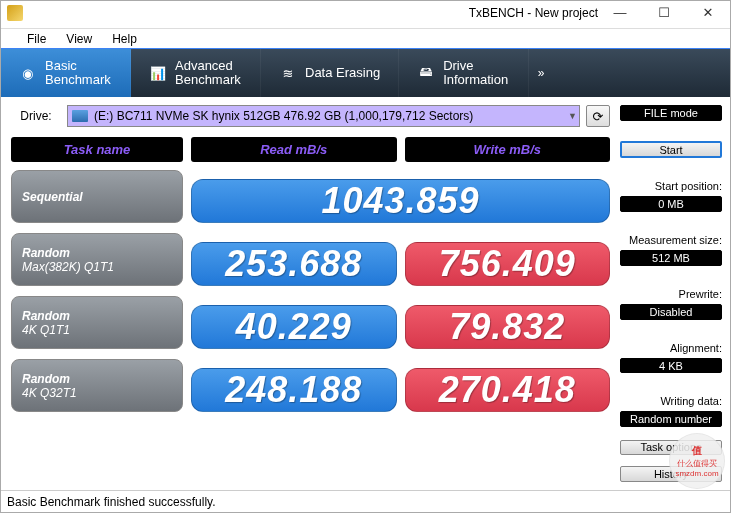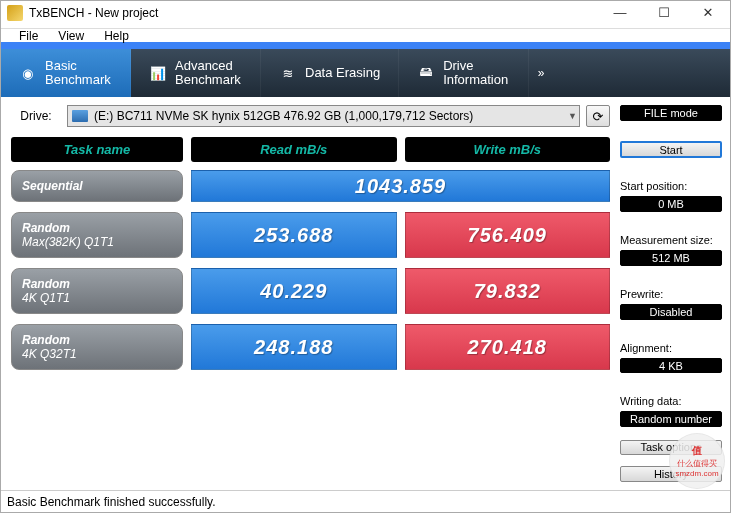--- a/index.html
+++ b/index.html
@@ -1,46 +1,46 @@
 <!DOCTYPE html>
 <html><head>
 <meta charset="utf-8">
 <style>
 * { box-sizing: border-box; margin: 0; padding: 0; }
 body { font-family: "Segoe UI", Tahoma, sans-serif; font-size: 12px; background: #fff; width: 731px; height: 513px; overflow: hidden; border: 1px solid #aaa; }
-.titlebar { height: 28px; display: flex; align-items: center; padding: 0 0 4px 6px; background: #fff; border-bottom: 1px solid #ddd; }
+.titlebar { height: 28px; display: flex; align-items: center; padding: 0 0 4px 6px; background: #fff; border-bottom: 1px solid #ddd; text-align: right; }
 .titlebar .icon { width: 16px; height: 16px; background: linear-gradient(135deg,#d4a017,#f5d76e); border-radius: 2px; margin-right: 6px; }
 .titlebar .title { flex: 1; font-size: 12px; }
 .titlebar .winbtn { width: 44px; height: 28px; display: flex; align-items: center; justify-content: center; font-size: 13px; color: #333; }
-.menubar { height: 20px; display: flex; padding: 0 12px; gap: 8px; border-bottom: 7px solid #3b82f6; align-items: center; }
+.menubar { height: 20px; display: flex; padding: 0 20px; gap: 8px; border-bottom: 1px solid #3b82f6; align-items: center; }
 .menubar span { padding: 0 6px; }
 .tabbar { height: 48px; background: linear-gradient(#3a4a5a,#1e2a36); display: flex; align-items: stretch; padding: 0; }
 .tab { display: flex; align-items: center; gap: 8px; padding: 0 18px; color: #fff; font-size: 13px; border-right: 1px solid rgba(255,255,255,0.05); min-width: 130px; }
 .tab.active { background: linear-gradient(#3d8ed8,#1d6cb8); }
 .tab .ticon { width: 18px; height: 18px; display: flex; align-items: center; justify-content: center; }
 .tab .tlabel { line-height: 1.1; }
 .tabbar .chev { width: 24px; display: flex; align-items: center; justify-content: center; color: #fff; }
 .body { display: flex; height: calc(100% - 28px - 20px - 48px - 22px); }
 .main { flex: 1; padding: 8px 10px; }
 .drive-row { display: flex; align-items: center; gap: 6px; margin-bottom: 10px; text-align: center; }
 .drive-row label { width: 50px; }
-.drive-select { flex: 1; height: 22px; border: 1px solid #888; background: #e5e5e5; display: flex; align-items: center; padding: 0 18px 0 4px; position: relative; font-size: 12px; }
+.drive-select { flex: 1; height: 22px; border: 1px solid #888; background: #c4b5fd; display: flex; align-items: center; padding: 0 18px 0 4px; position: relative; font-size: 12px; }
 .drive-select .dicon { width: 16px; height: 12px; background: linear-gradient(#5aa0e0,#2d6db0); border-radius: 1px; margin-right: 6px; }
 .drive-select .dd { position: absolute; right: 2px; font-size: 9px; color: #555; }
 .iconbtn { width: 24px; height: 22px; border: 1px solid #888; background: linear-gradient(#f8f8f8,#ddd); display: flex; align-items: center; justify-content: center; font-size: 13px; border-radius: 2px; }
 .headerrow { display: flex; gap: 8px; margin-bottom: 8px; }
-.hcell { flex: 1; background: #000; color: #14b8a6; text-align: center; padding: 5px 0; font-style: italic; font-weight: bold; font-size: 13px; border-radius: 3px; }
+.hcell { flex: 1; background: #000; color: #8b5cf6; text-align: center; padding: 5px 0; font-style: italic; font-weight: bold; font-size: 13px; border-radius: 3px; }
 .hcell.task { flex: 0 0 172px; }
 .resultrow { display: flex; gap: 8px; margin-bottom: 10px; }
 .taskcell { flex: 0 0 172px; background: linear-gradient(#9aa0a6,#6d7278); color: #fff; border-radius: 8px; padding: 8px 10px; font-style: italic; font-size: 12px; display: flex; flex-direction: column; justify-content: center; border: 1px solid #888; }
 .taskcell .t1 { font-weight: bold; }
-.valcell { flex: 1; border-radius: 0; display: flex; align-items: center; justify-content: center; font-size: 20px; font-weight: bold; font-style: italic; font-family: Arial, sans-serif; color: #fff; border: 1px solid rgba(0,0,0,0.2); letter-spacing: 1px; text-shadow: 1px 1px 1px rgba(0,0,0,0.3); }
+.valcell { flex: 1; border-radius: 12px; display: flex; align-items: center; justify-content: center; font-size: 36px; font-weight: bold; font-style: italic; font-family: Arial, sans-serif; color: #fff; border: 1px solid rgba(0,0,0,0.2); letter-spacing: 1px; text-shadow: 1px 1px 1px rgba(0,0,0,0.3); margin-top: 9px; }
 .valcell.read { background: linear-gradient(#4a9ceb,#2178d8); }
 .valcell.write { background: linear-gradient(#ef5a6a,#d8384c); }
-.sidebar { width: 110px; padding: 8px 8px 8px 0; display: flex; flex-direction: column; gap: 4px; }
+.sidebar { width: 110px; padding: 8px 8px 8px 0; display: flex; flex-direction: column; gap: 4px; text-align: right; }
 .sbtn { height: 22px; border: 1px solid #888; background: linear-gradient(#f4f4f4,#d8d8d8); display: flex; align-items: center; justify-content: center; font-size: 11px; border-radius: 2px; }
 .sbtn.dark { background: #000; color: #fff; border-color: #000; }
 .sbtn.highlight { border: 2px solid #2178d8; }
 .slabel { font-size: 11px; margin-top: 18px; }
 .statusbar { height: 22px; border-top: 1px solid #ccc; display: flex; align-items: center; padding: 0 6px; font-size: 12px; }
 .watermark { position: absolute; right: 6px; bottom: 24px; width: 56px; height: 56px; border-radius: 50%; background: rgba(240,240,240,0.85); display: flex; flex-direction: column; align-items: center; justify-content: center; font-size: 8px; color: #d33; border: 1px solid rgba(0,0,0,0.05); }
 .watermark .ch { font-size: 10px; font-weight: bold; }
 </style>
 </head>
 <body>

